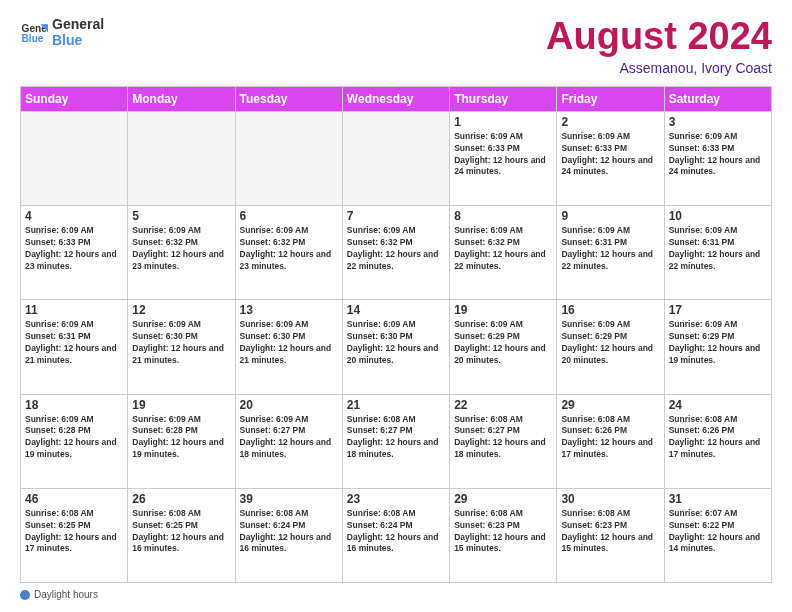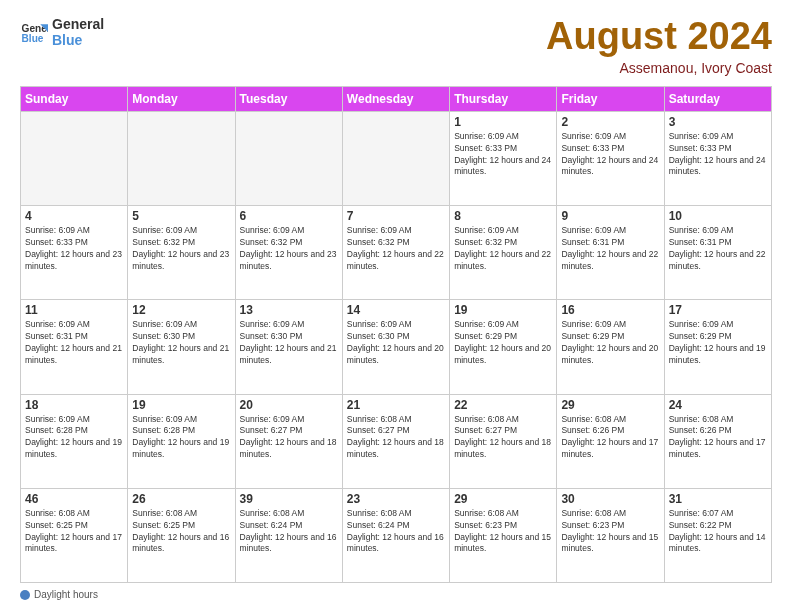--- a/index.html
+++ b/index.html
@@ -31,26 +31,26 @@
     .logo-icon {
       width: 28px;
       height: 28px;
     }
     .title-block {
       text-align: right;
     }
     .month-title {
       font-size: 38px;
       font-weight: bold;
-      color: #a16207;
+      color: #be185d;
       line-height: 1.1;
     }
     .subtitle {
       font-size: 14px;
-      color: #7f1d1d;
+      color: #4c1d95;
       margin-top: 2px;
     }
     .calendar {
       flex: 1;
       border-collapse: collapse;
       width: 100%;
       table-layout: fixed;
     }
     .calendar th {
       background: #d946ef;
@@ -80,20 +80,21 @@
       font-size: 12px;
       font-weight: bold;
       color: #333;
       display: block;
       margin-bottom: 2px;
     }
     .day-info {
       font-size: 8.5px;
       color: #333;
       line-height: 1.4;
+      font-weight: bold;
     }
     .footer {
       margin-top: 6px;
       font-size: 10px;
       color: #555;
       display: flex;
       align-items: center;
       gap: 4px;
     }
     .footer-dot {

